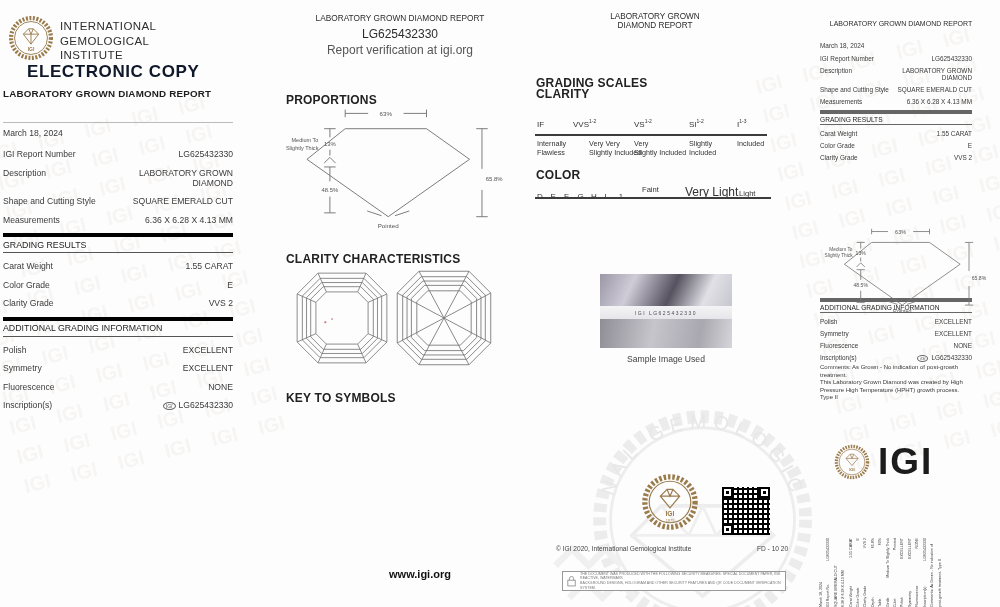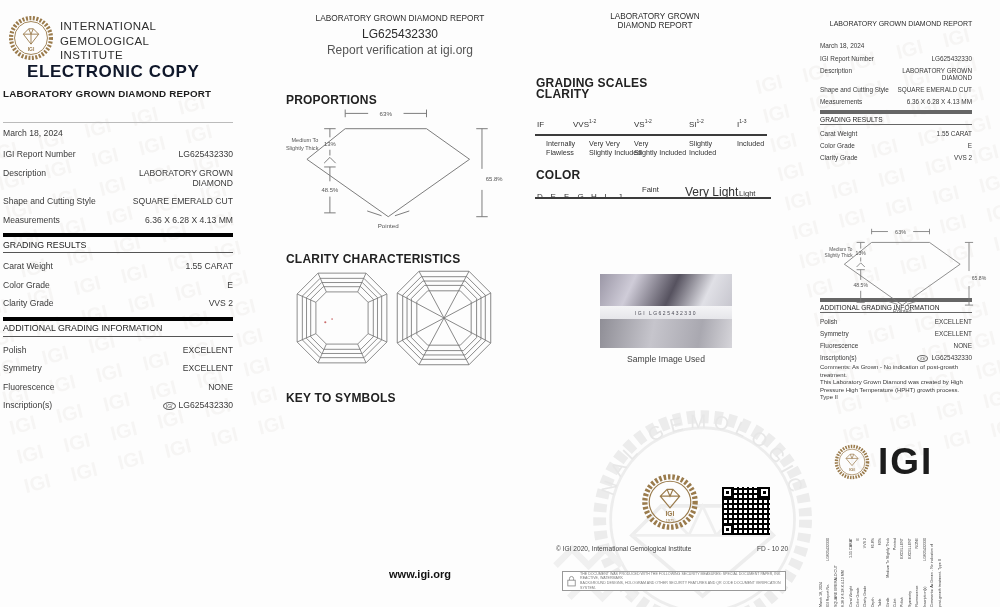--- a/index.html
+++ b/index.html
@@ -213,21 +213,21 @@
   <div class="abs h8" style="left:536px;top:76px;">GRADING SCALES</div>
   <div class="abs h8" style="left:536px;top:87px;">CLARITY</div>
 
   <div class="abs gs" style="left:535px;top:118px;width:238px;height:40px;">
     <span class="cg-code" style="left:2px;"><span>IF</span><sup></sup></span>
     <span class="cg-code" style="left:38px;"><span>VVS</span><sup>1-2</sup></span>
     <span class="cg-code" style="left:99px;"><span>VS</span><sup>1-2</sup></span>
     <span class="cg-code" style="left:154px;"><span>SI</span><sup>1-2</sup></span>
     <span class="cg-code" style="left:202px;"><span>I</span><sup>1-3</sup></span>
     <div class="rule2" style="left:0;top:16px;width:232px;"></div>
-    <div class="cg-desc" style="left:11px;">Internally
+    <div class="cg-desc" style="left:2px;">Internally
 Flawless</div>
     <div class="cg-desc" style="left:54px;">Very Very
 Slightly Included</div>
     <div class="cg-desc" style="left:99px;">Very
 Slightly Included</div>
     <div class="cg-desc" style="left:154px;">Slightly
 Included</div>
     <div class="cg-desc" style="left:202px;">Included</div>
   </div>
 

